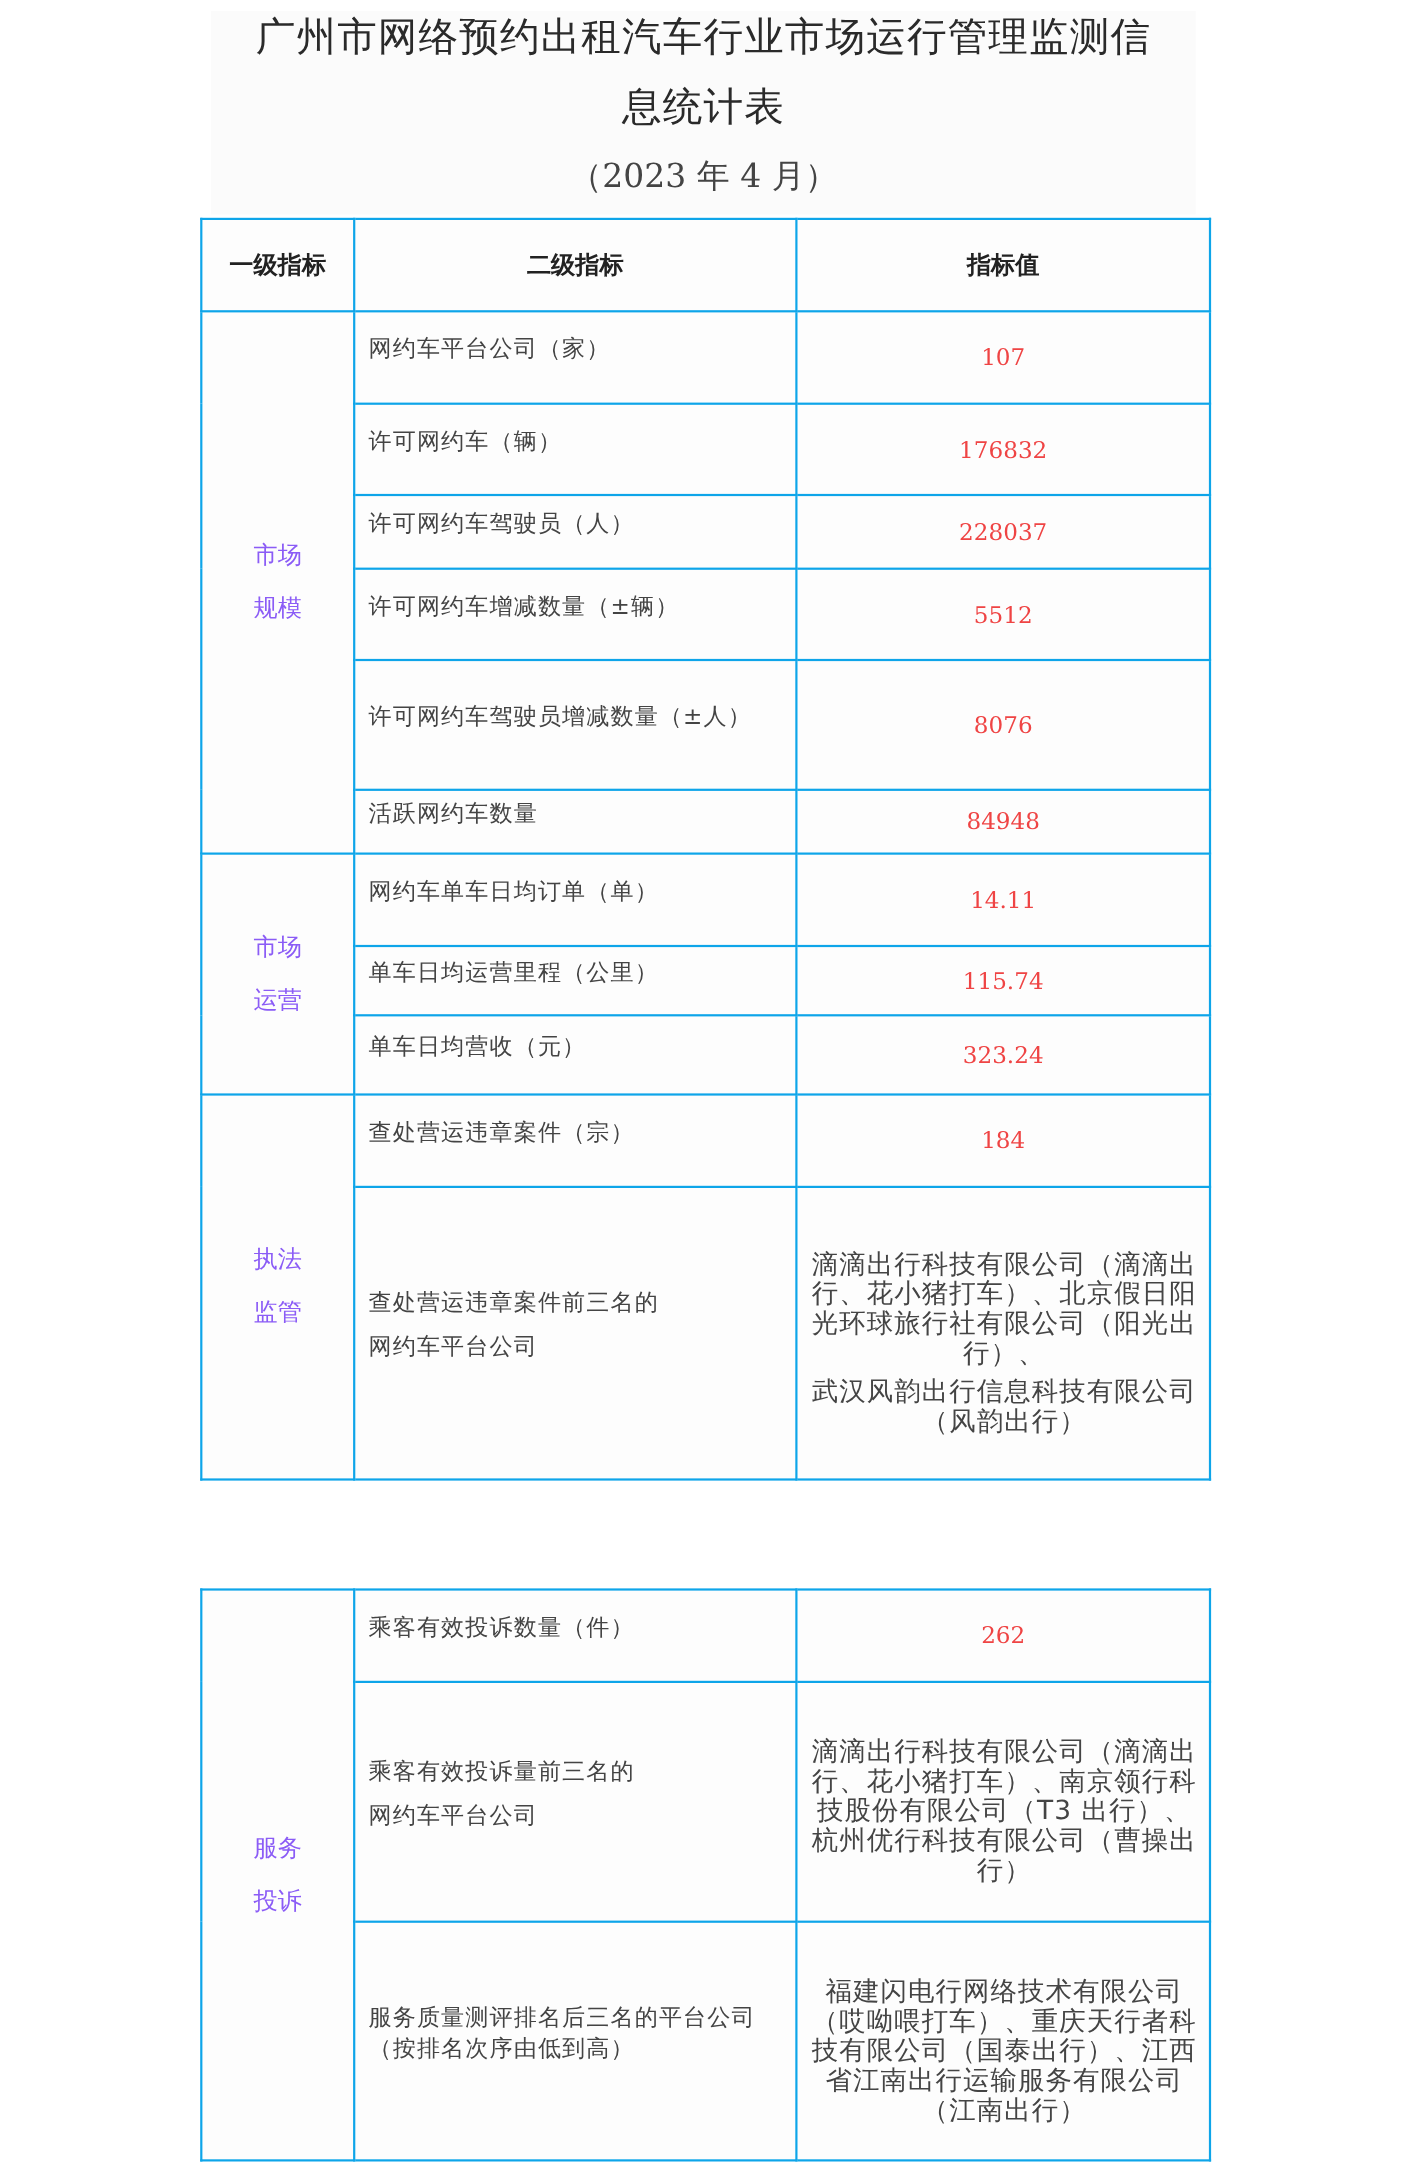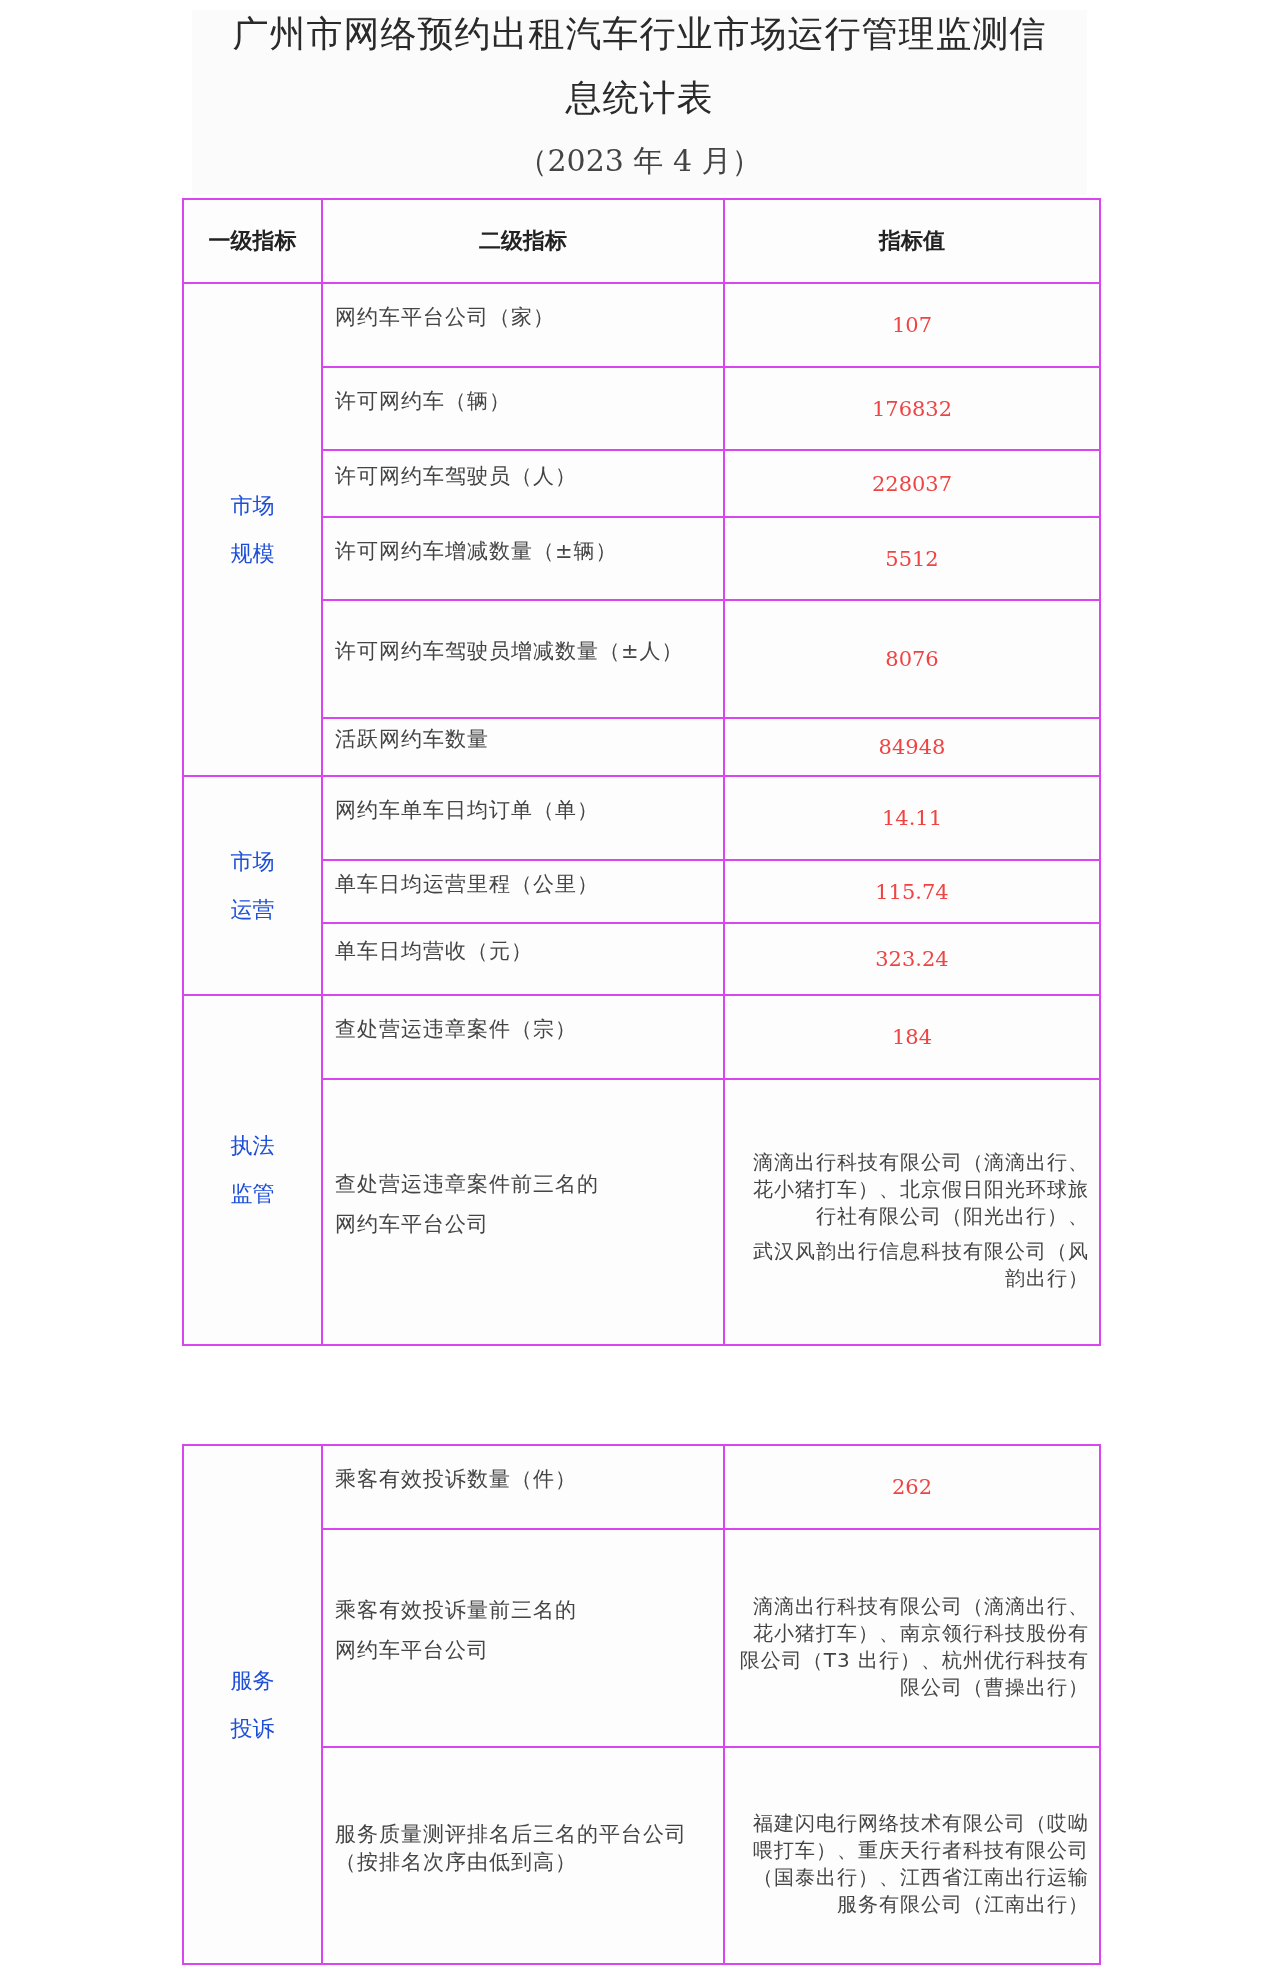--- a/index.html
+++ b/index.html
@@ -6,35 +6,35 @@
   body { width: 1280px; height: 1976px; position: relative; overflow: hidden;
          font-family: "DejaVu Serif", "Liberation Serif", serif; color: #3a3a3a; }
   .title-bg { position: absolute; left: 192px; top: 10px; width: 895px; height: 185px; background: #fbfbfb; }
   .title { position: absolute; left: 192px; width: 895px; text-align: center; color: #2a2a2a;
            font-size: 36px; letter-spacing: 1px; line-height: 44px; }
   .title.l1 { top: 12px; }
   .title.l2 { top: 76px; }
   .subtitle { position: absolute; left: 192px; top: 146px; width: 895px; text-align: center;
               font-size: 30px; color: #444; line-height: 30px; }
   table.stats { position: absolute; left: 182px; width: 917px; border-collapse: collapse; table-layout: fixed; background: #fdfdfd; }
-  table.stats td, table.stats th { border: 2px solid #d946ef; font-weight: normal; }
+  table.stats td, table.stats th { border: 2px solid #0ea5e9; font-weight: normal; }
   table.stats col.c1 { width: 139px; }
   table.stats col.c2 { width: 402px; }
   table.stats col.c3 { width: 376px; }
   #table-main { top: 198px; }
   #table-service { top: 1444px; }
   th { font-size: 22px; color: #222; text-align: center; font-family: "DejaVu Sans", sans-serif; font-weight: bold !important; }
-  td.lvl1 { text-align: center; font-size: 22px; line-height: 48px; color: #1d4ed8;
+  td.lvl1 { text-align: center; font-size: 22px; line-height: 48px; color: #8b5cf6;
             font-family: "DejaVu Sans", sans-serif; margin-top: 13px; }
   td.lvl1 span { display: block; }
   td.lvl2 { text-align: left; padding: 0 10px 16px 12px; font-size: 21px; line-height: 28px; color: #444;
             font-family: "DejaVu Sans", sans-serif; letter-spacing: 1px; }
   td.lvl2.multi { line-height: 40px; }
   td.val { text-align: center; font-size: 21px; color: #ef4444; font-family: "DejaVu Serif", serif; }
-  td.val.text { text-align: right; padding: 17px 10px 0 12px; font-size: 20px; line-height: 27px; color: #444;
+  td.val.text { text-align: center; padding: 17px 10px 0 12px; font-size: 24px; line-height: 27px; color: #444;
                 font-family: "DejaVu Sans", sans-serif; letter-spacing: 1px; }
   td.val.text p { margin: 0; }
   td.val.text p + p { margin-top: 8px; }
 </style>
 </head>
 <body>
 
 <div class="title-bg"></div>
 <div class="title l1">广州市网络预约出租汽车行业市场运行管理监测信</div>
 <div class="title l2">息统计表</div>

